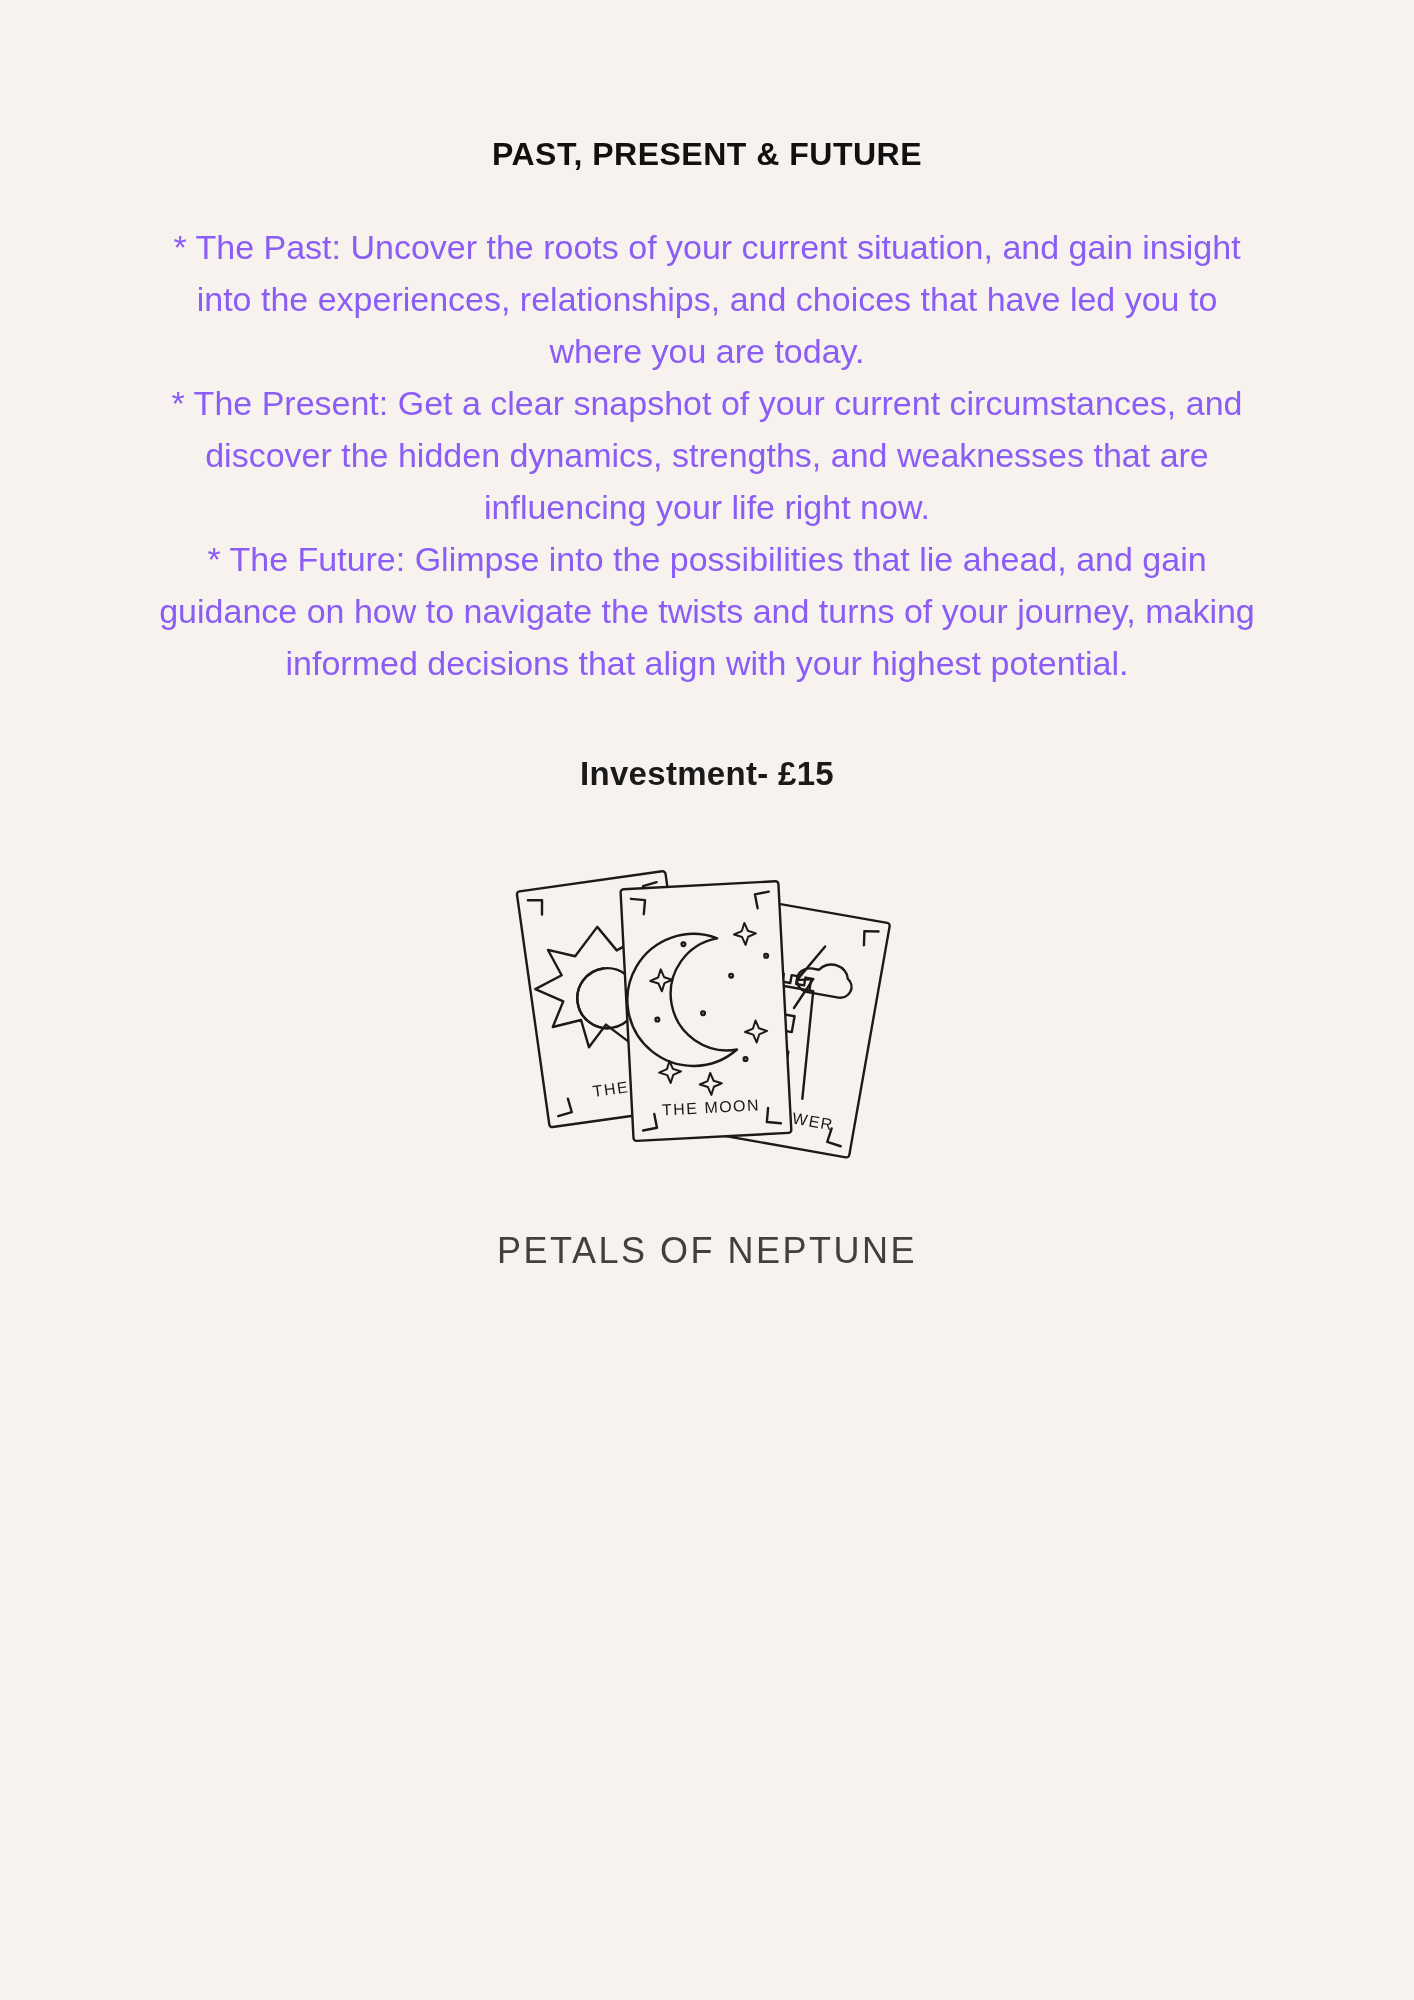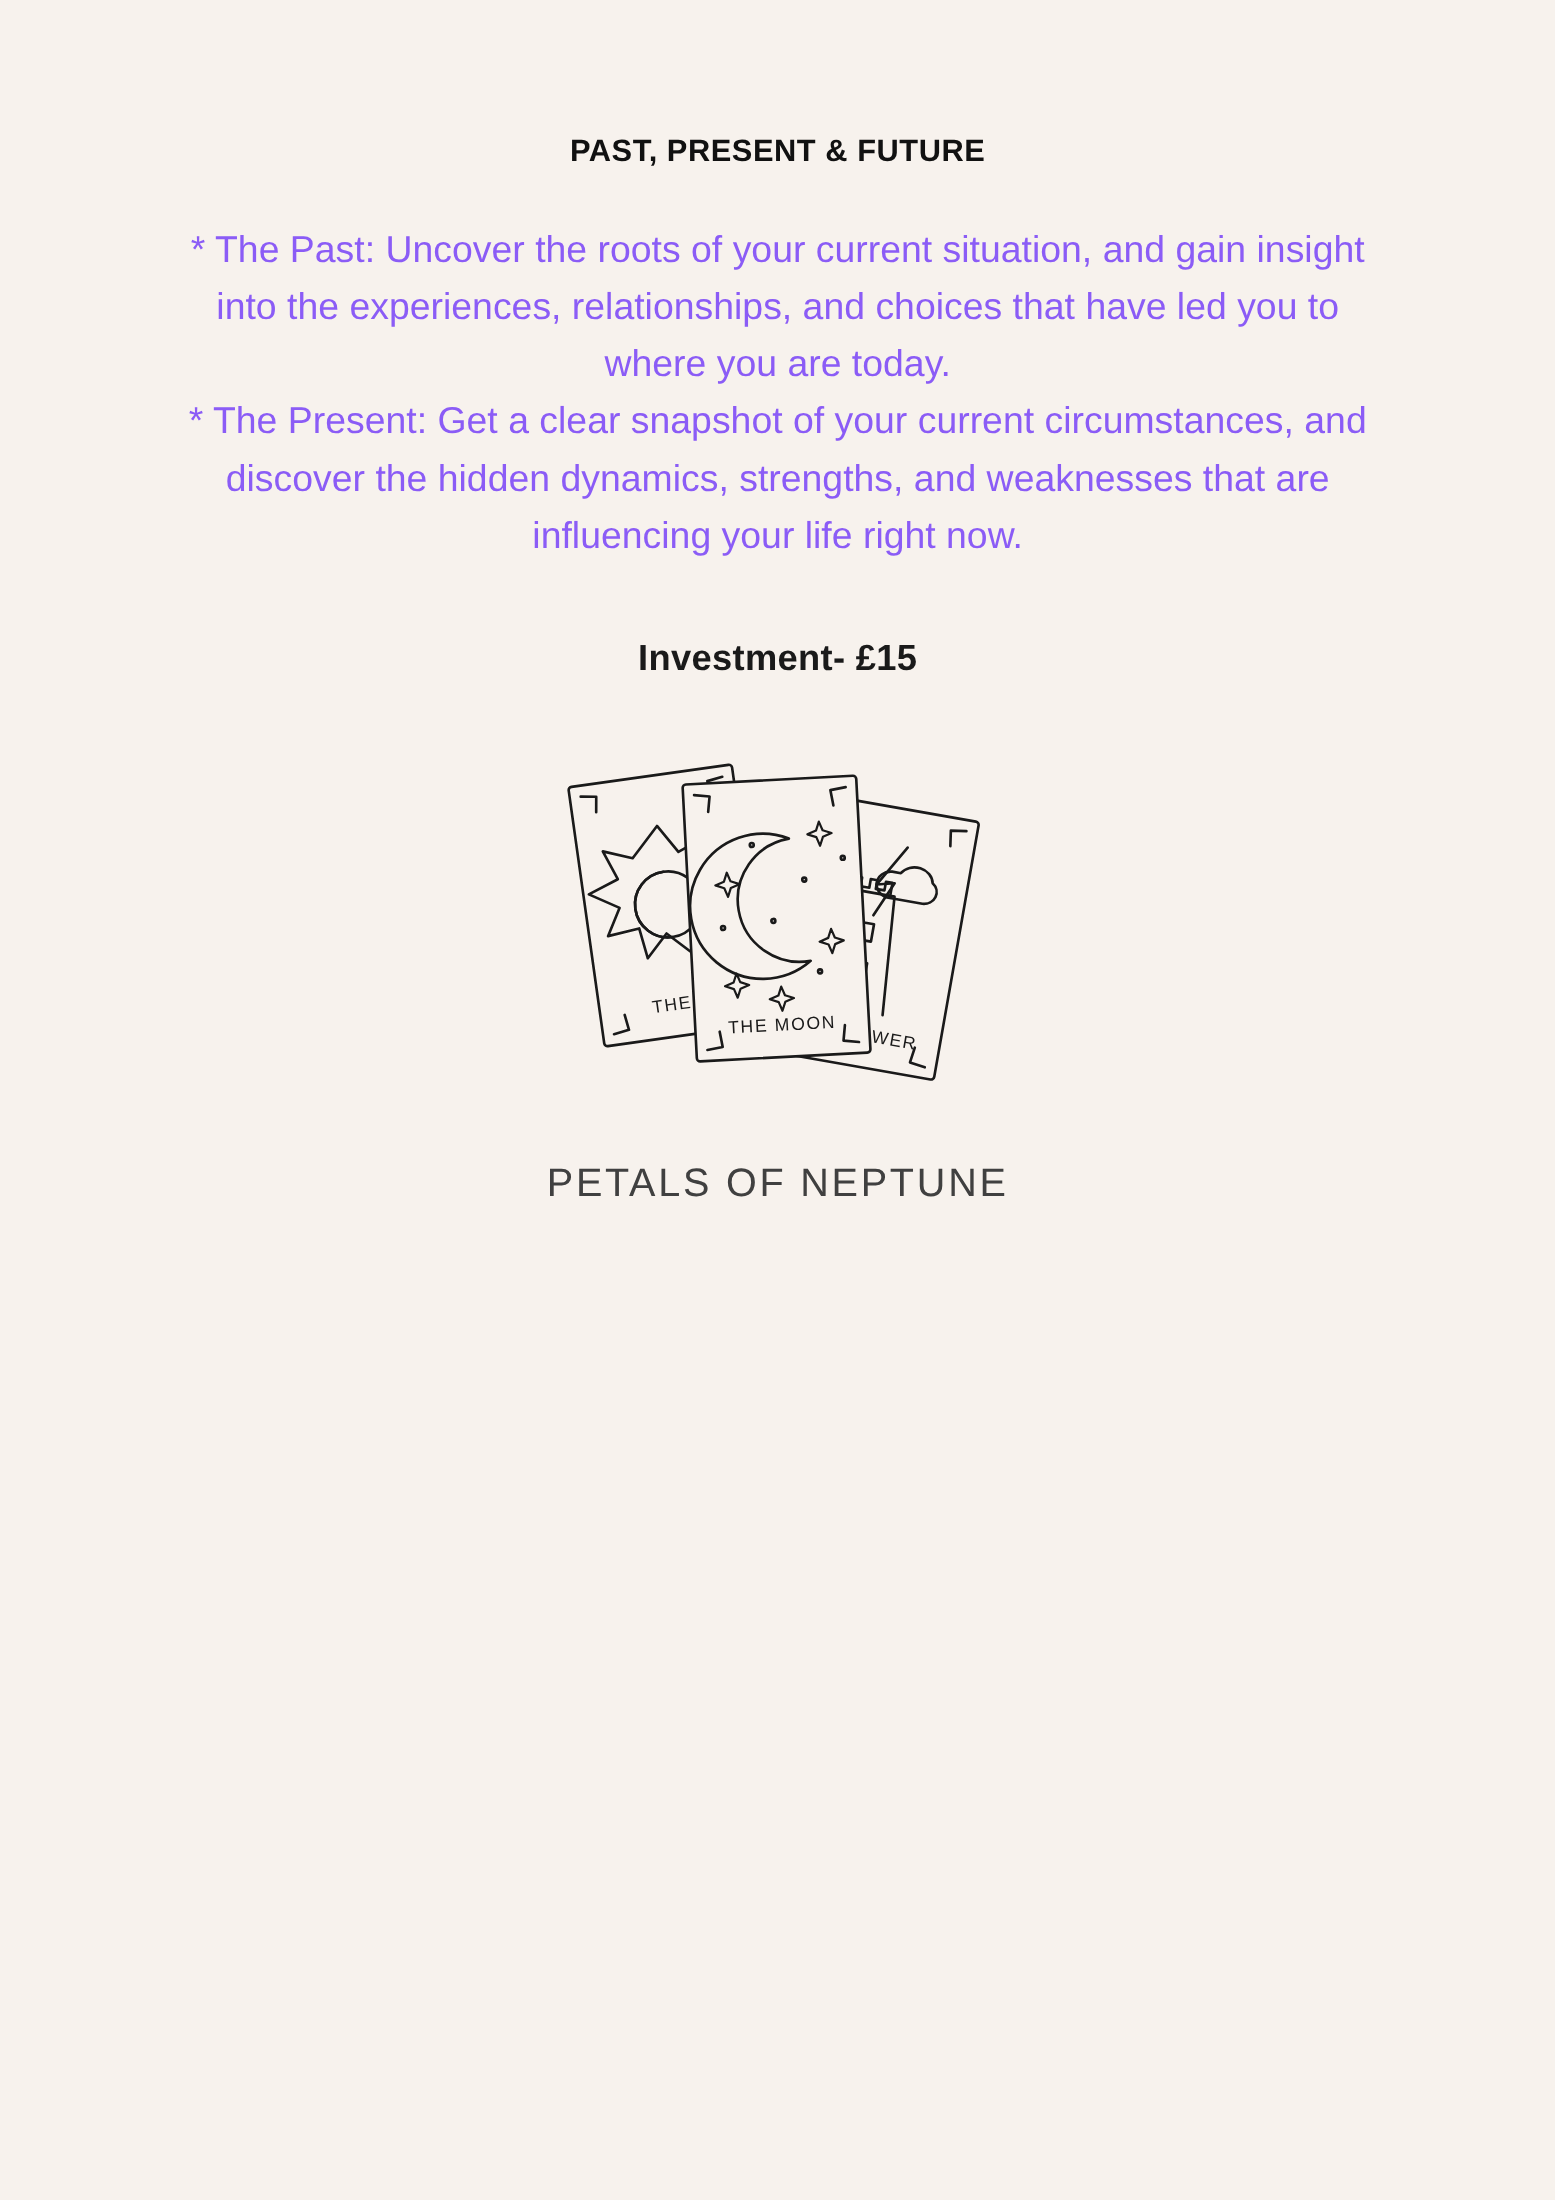--- a/index.html
+++ b/index.html
@@ -28,25 +28,25 @@
     font-size: 80px;
     letter-spacing: 3px;
     font-weight: 400;
     line-height: 1;
     margin: 0 0 26px 0;
     text-align: center;
     color: #111;
   }
   .subtitle {
     font-family: "Liberation Sans", sans-serif;
-    font-size: 28px;
+    font-size: 32px;
     font-weight: bold;
     letter-spacing: 0.5px;
     text-align: center;
-    margin: 1px 0 48px 0;
+    margin: 16px 0 48px 0;
     color: #111;
   }
   .body-block {
     width: 1120px;
     text-align: center;
     font-size: 34px;
     line-height: 1.53;
     color: #8b5cf6;
   }
   .para {
@@ -79,20 +79,21 @@
 <body>
 
 <div class="page">
 
 
   <h2 class="subtitle">PAST, PRESENT &amp; FUTURE</h2>
 
   <div class="body-block">
     <p class="para">* The Past: Uncover the roots of your current situation, and gain insight into the experiences, relationships, and choices that have led you to where you are today.</p>
     <p class="para">* The Present: Get a clear snapshot of your current circumstances, and discover the hidden dynamics, strengths, and weaknesses that are influencing your life right now.</p>
+    <p class="para">* The Future: Glimpse into the possibilities that lie ahead, and gain guidance on how to navigate the twists and turns of your journey, making informed decisions that align with your highest potential.</p>
   </div>
 
   <div class="investment">Investment- £15</div>
 
   <div class="art">
     <svg viewBox="0 0 420 345" width="420" height="345" fill="none" stroke="#1a1a1a" stroke-width="2.4" stroke-linecap="round" stroke-linejoin="round">
 
       <g transform="rotate(-8 120 170)">
         <rect x="38" y="32" width="150" height="238" rx="3"></rect>
         <path d="M48 42 l14 2 -2 14"></path>

